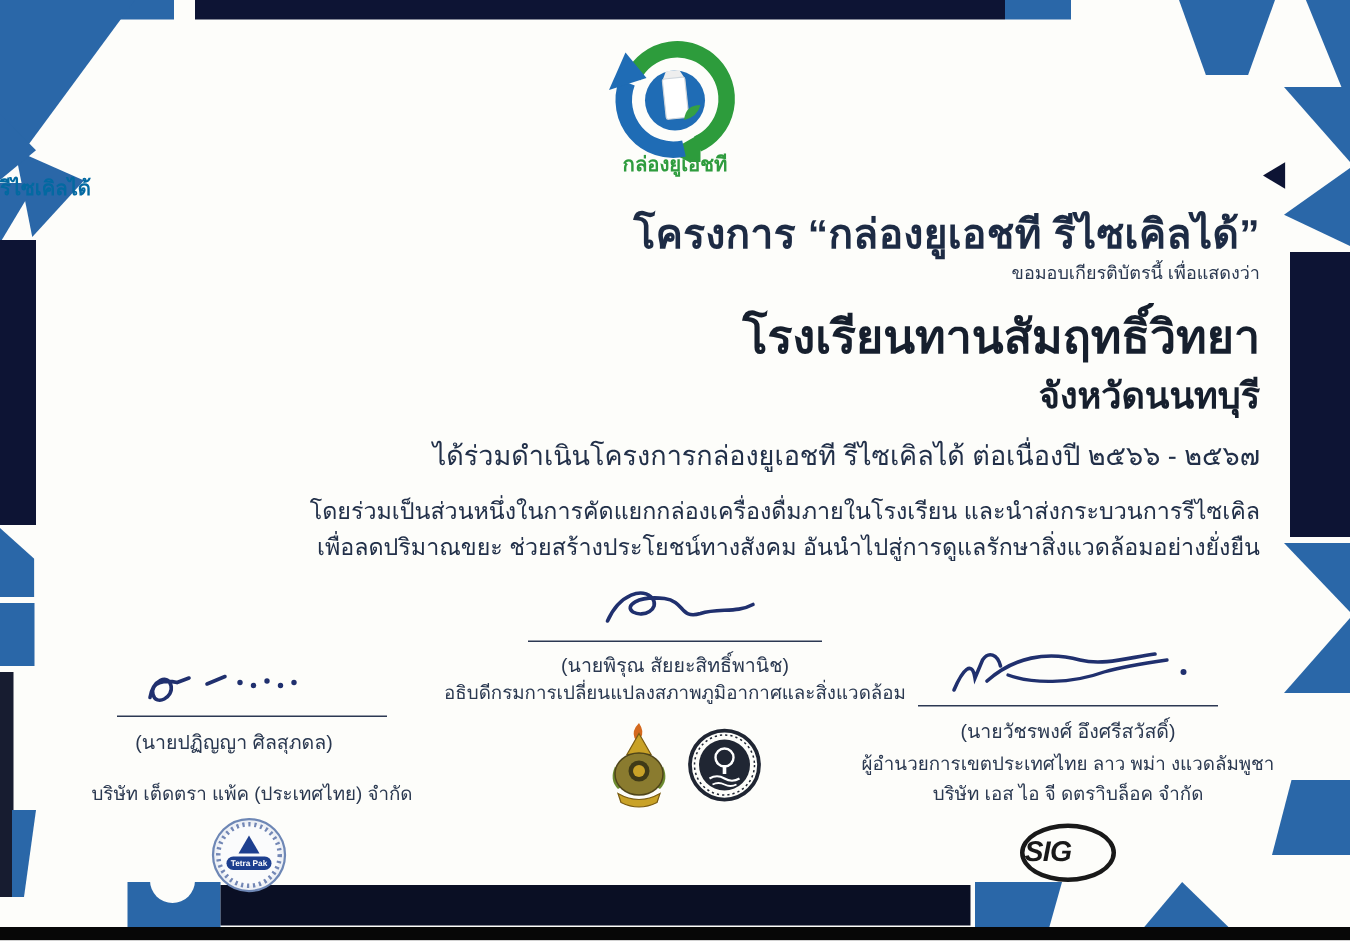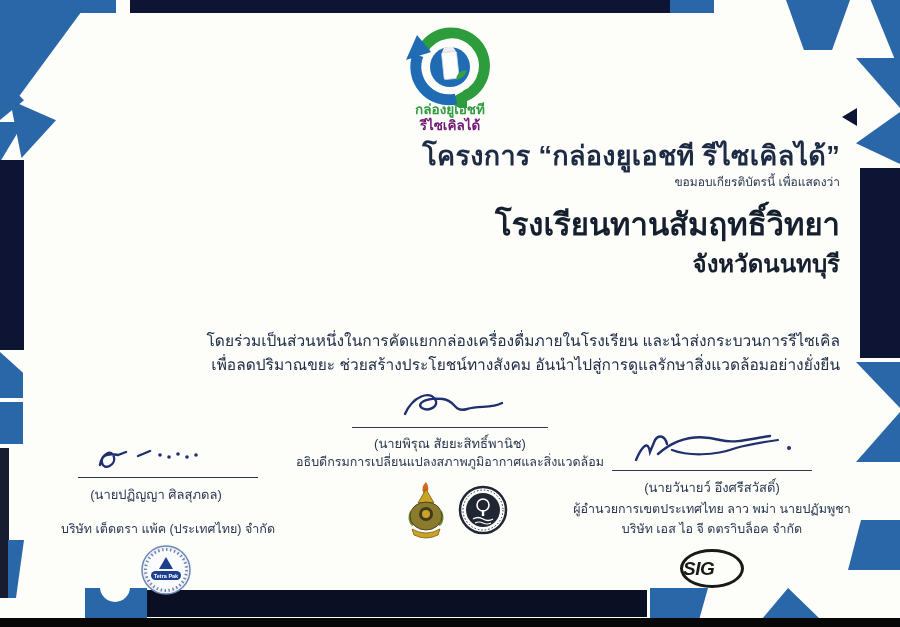--- a/index.html
+++ b/index.html
@@ -35,21 +35,21 @@
   .s-b-blue1{left:85px;top:588px;width:62px;height:31px;}
   .s-b-notch{left:100px;top:576px;width:30px;height:26px;background:#fdfdfa;border-radius:0 0 15px 15px;}
   .s-b-navy{left:147px;top:590px;width:500px;height:27px;background:#0a0f24;}
   .s-b-blue2{left:650px;top:588px;width:58px;height:31px;clip-path:polygon(0 0,100% 0,85% 100%,0 100%);}
   .s-b-blue3{left:762px;top:588px;width:58px;height:31px;clip-path:polygon(0 100%,45% 0,100% 100%);}
   .s-b-black{left:0;top:618px;width:900px;height:9px;background:#070707;}
   
   .line{position:absolute;left:60px;right:60px;text-align:right;color:#223049;}
   .logo-wrap{position:absolute;left:404px;top:22px;width:92px;height:78px;}
   .logo-t1{position:absolute;left:0;right:0;top:98px;text-align:center;font-size:13.5px;font-weight:bold;color:#2f9c3e;}
-  .logo-t2{position:absolute;left:0;right:0;top:114px;text-align:center;font-size:13.5px;font-weight:bold;color:#701a75;}
+  .logo-t2{position:absolute;left:0;right:0;top:114px;text-align:left;font-size:13.5px;font-weight:bold;color:#0369a1;}
   .title{top:134px;font-size:27px;font-weight:bold;color:#1d2b44;letter-spacing:.3px;}
   .subtitle{top:172px;font-size:12px;color:#2a3850;}
   .school{top:199px;font-size:31px;font-weight:bold;color:#161f2d;}
   .province{top:244px;font-size:24px;font-weight:bold;color:#161f2d;}
   .participation{top:289px;font-size:18px;}
   .body1{top:328px;font-size:15.5px;}
   .body2{top:352px;font-size:15.5px;}
   .sigline{position:absolute;border-top:1.7px solid #2c3852;height:0;}
   .small{position:absolute;text-align:center;font-size:13px;color:#2a3850;}
   .smaller{font-size:12.5px;}
@@ -111,20 +111,21 @@
       <path d="M52 58 q9 -2 11 -10 q-10 0 -11 10" fill="#35a043"></path>
     </svg>
   </div>
   <div class="logo-t1">กล่องยูเอชที</div>
   <div class="logo-t2">รีไซเคิลได้</div>
 
   <div class="line title">โครงการ “กล่องยูเอชที รีไซเคิลได้”</div>
   <div class="line subtitle">ขอมอบเกียรติบัตรนี้ เพื่อแสดงว่า</div>
   <div class="line school">โรงเรียนทานสัมฤทธิ์วิทยา</div>
   <div class="line province">จังหวัดนนทบุรี</div>
+  <div class="line participation">ได้ร่วมดำเนินโครงการกล่องยูเอชที รีไซเคิลได้ ต่อเนื่องปี ๒๕๖๖ - ๒๕๖๗</div>
   <div class="line body2">เพื่อลดปริมาณขยะ ช่วยสร้างประโยชน์ทางสังคม อันนำไปสู่การดูแลรักษาสิ่งแวดล้อมอย่างยั่งยืน</div>
   <div class="line body1">โดยร่วมเป็นส่วนหนึ่งในการคัดแยกกล่องเครื่องดื่มภายในโรงเรียน และนำส่งกระบวนการรีไซเคิล</div>
 
   <svg class="sig-svg" style="left:395px;top:388px;" width="115" height="38" viewBox="0 0 115 38">
     <path d="M10 26 C18 8 34 3 40 11 C45 18 34 24 27 20 C21 16 30 9 48 11 C62 13 58 25 72 21 C84 17 96 21 107 15" stroke="#20306e" stroke-width="2.4" fill="none" stroke-linecap="round"></path>
   </svg>
   <div class="sigline" style="left:352px;top:427px;width:196px;"></div>
   <div class="small" style="left:300px;top:433px;width:300px;">(นายพิรุณ สัยยะสิทธิ์พานิช)</div>
   <div class="small smaller" style="left:250px;top:452px;width:400px;">อธิบดีกรมการเปลี่ยนแปลงสภาพภูมิอากาศและสิ่งแวดล้อม</div>
 
@@ -169,21 +170,21 @@
     <text x="26" y="33.5" font-size="5.5" font-weight="bold" fill="#ffffff" text-anchor="middle">Tetra Pak</text>
   </svg>
 
   <svg class="sig-svg" style="left:628px;top:428px;" width="170" height="42" viewBox="0 0 170 42">
     <path d="M8 32 C14 18 20 12 22 24 L27 12 C31 6 37 8 39 16" stroke="#20306e" stroke-width="2.4" fill="none" stroke-linecap="round"></path>
     <path d="M30 26 C48 10 70 6 92 12 C108 16 126 10 142 8" stroke="#20306e" stroke-width="2.4" fill="none" stroke-linecap="round"></path>
     <path d="M44 22 C60 28 86 28 108 20 C122 16 136 14 150 12" stroke="#20306e" stroke-width="2.2" fill="none" stroke-linecap="round"></path>
     <circle cx="161" cy="20" r="2" fill="#20306e"></circle>
   </svg>
   <div class="sigline" style="left:612px;top:470px;width:200px;"></div>
-  <div class="small" style="left:592px;top:477px;width:240px;">(นายวันายว์ อึงศรีสวัสดิ์)</div>
-  <div class="small smaller" style="left:562px;top:499px;width:300px;">ผู้อำนวยการเขตประเทศไทย ลาว พม่า นายปฏัมพูชา</div>
+  <div class="small" style="left:592px;top:477px;width:240px;">(นายวัชรพงศ์ อึงศรีสวัสดิ์)</div>
+  <div class="small smaller" style="left:562px;top:499px;width:300px;">ผู้อำนวยการเขตประเทศไทย ลาว พม่า งแวดลัมพูชา</div>
   <div class="small smaller" style="left:582px;top:519px;width:260px;">บริษัท เอส ไอ จี ดตราิบล็อค จำกัด</div>
 
   <div class="sig-oval">
     <span>SIG</span>
   </div>
 
 </div>
 
 </body></html>

